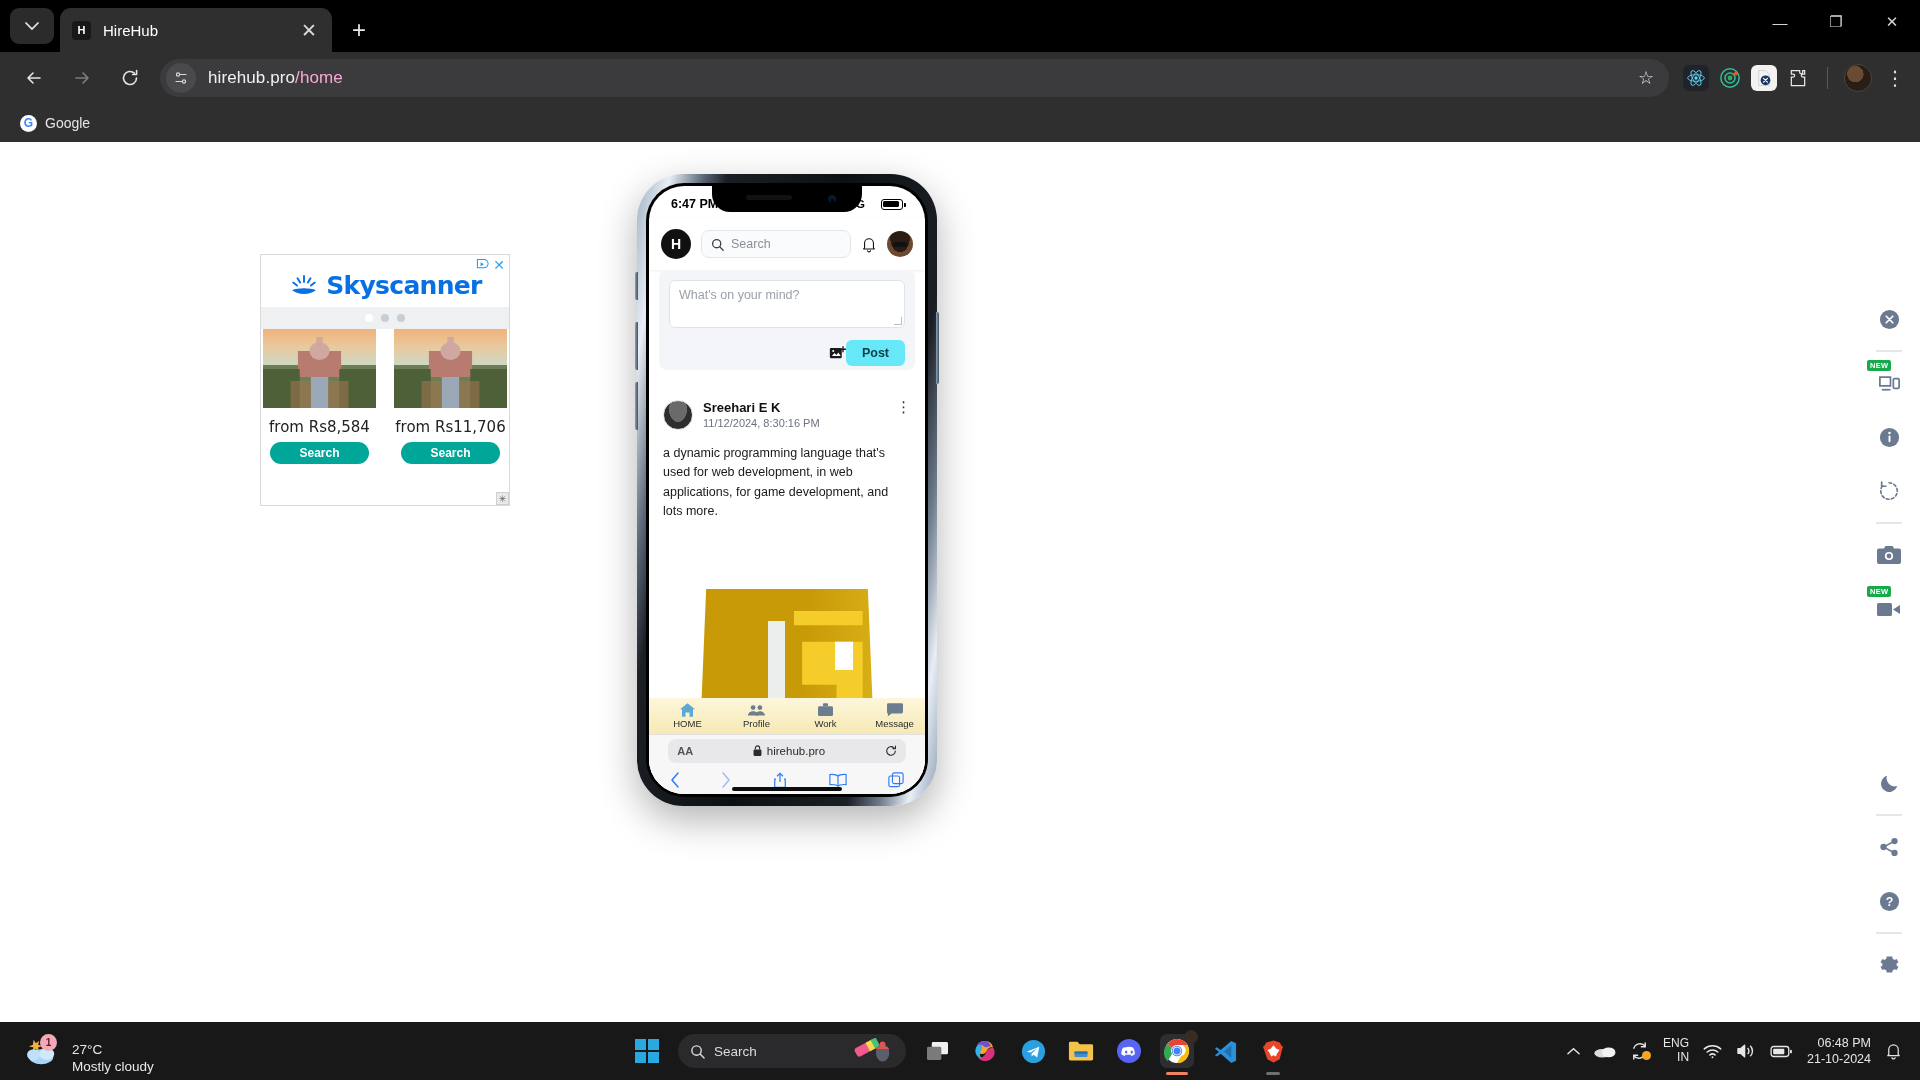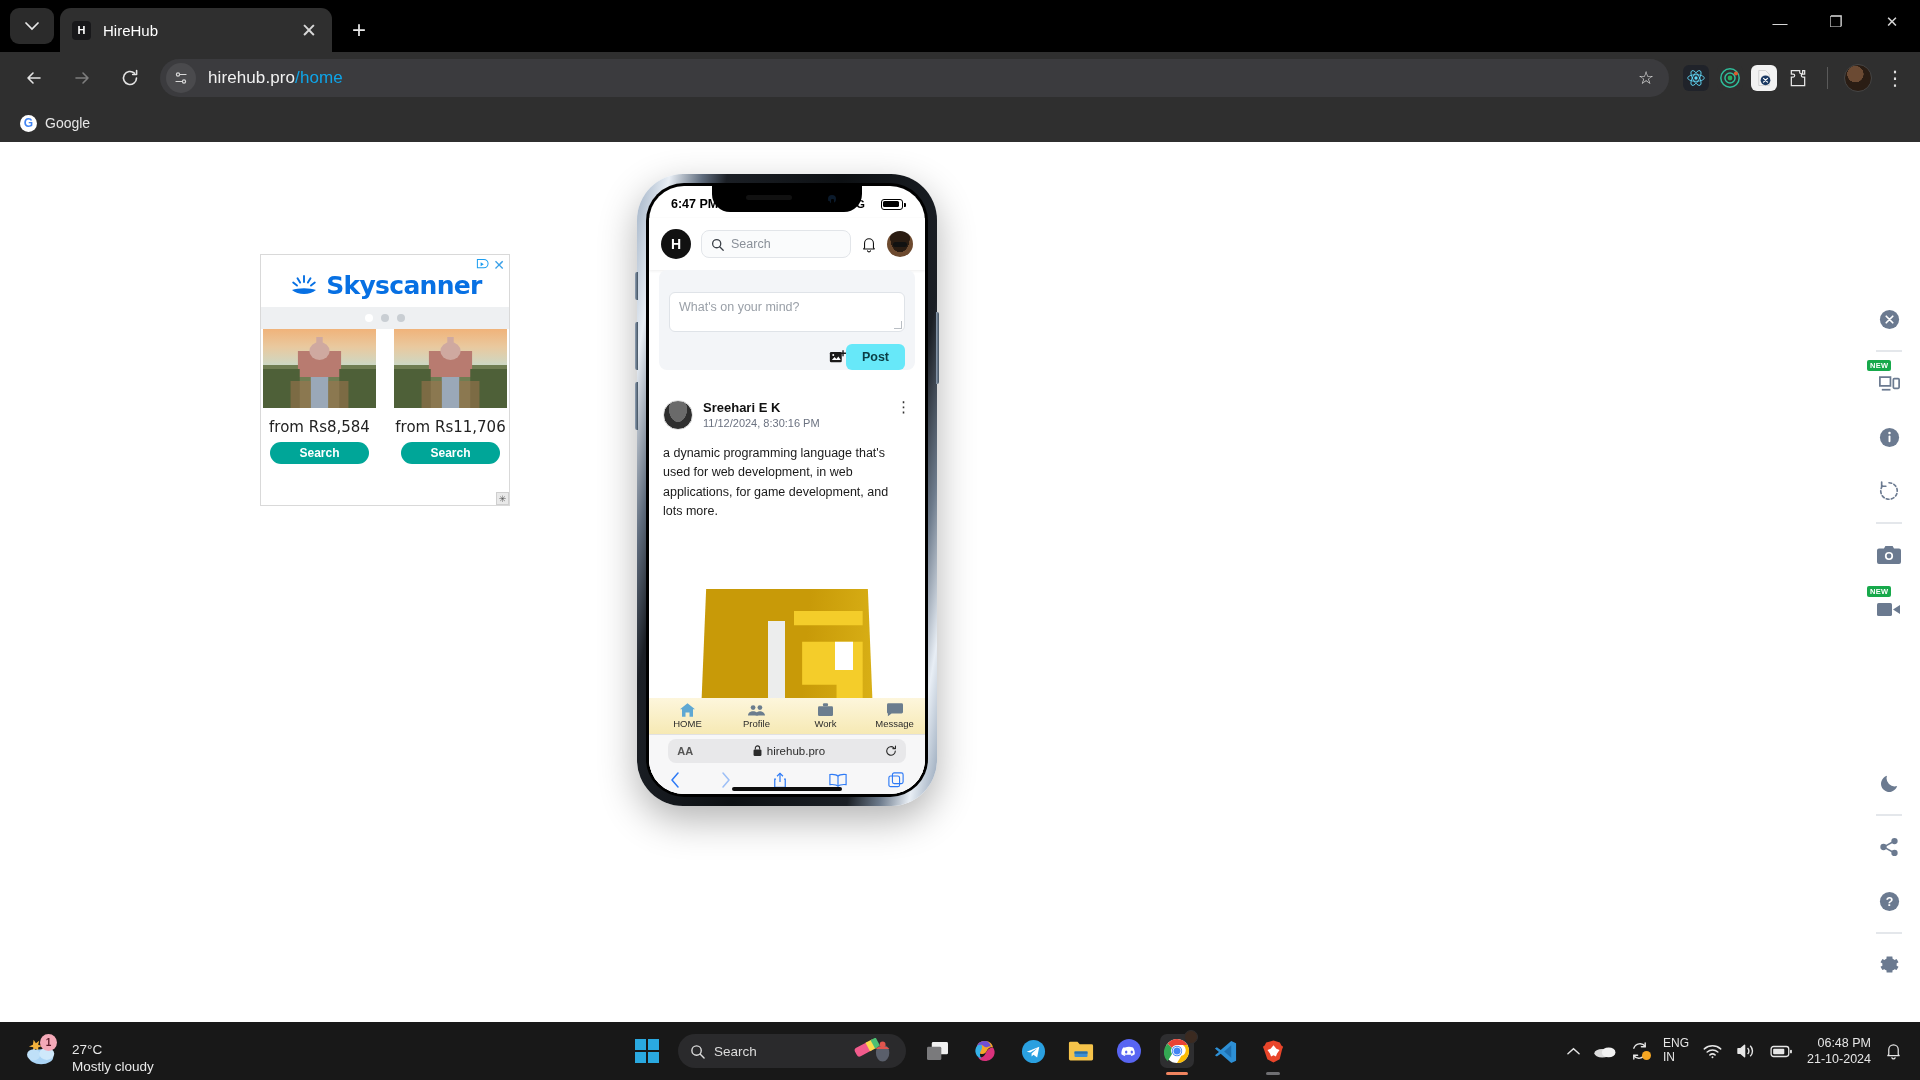--- a/index.html
+++ b/index.html
@@ -68,21 +68,21 @@
     flex: 1 1 auto; height: 38px; background: #3b3b3e; border-radius: 20px;
     display: flex; align-items: center; margin: 0 10px 0 6px; padding: 0 6px 0 6px;
     position: relative;
   }
   .omni-icon {
     width: 30px; height: 30px; border-radius: 50%; background: #4a4a4d;
     display: flex; align-items: center; justify-content: center;
     color: #d8d8d8; margin-right: 12px; flex: 0 0 auto;
   }
   .omni-url { font-size: 17px; color: #f1f1f1; letter-spacing: .1px; }
-  .omni-url .path { color: #0ea5e9; margin-top: 39px; }
+  .omni-url .path { color: #f9a8d4; margin-top: 39px; }
   .star { margin-left: auto; color: #e0e0e0; width: 34px; text-align:center; font-size:18px;}
   .ext-icons { display: flex; align-items: center; gap: 8px; padding-left: 4px;}
   .ext { width: 26px; height: 26px; border-radius: 6px; display:flex; align-items:center; justify-content:center;}
   .ext.react { background: #20232a; }
   .ext.ring { background: #2f2f2f; }
   .ext.docx { background: #f2f2f2; }
   .ext.puzzle { color:#e8e8e8; }
   .vdivider { width:1px; height:22px; background:#5a5a5a; margin:0 8px;}
   .profile-pic {
     width: 28px; height: 28px; border-radius: 50%;
@@ -199,22 +199,22 @@
   .app-avatar::after{
     content:""; position:absolute; left:22%; top:44%; width:56%; height:18%;
     background:#111; border-radius:4px;
   }
 
   .composer {
     position:absolute; top:84px; left:10px; right:10px; height:100px;
     background:#f3f5f8; border-radius:8px; padding:10px;
   }
   .composer-box {
-    height:40px; background:#fff; border:1px solid #dfe3e8; border-radius:6px;
-    padding:7px 9px; color:#9aa0a8; font-size:12.5px; position:relative;margin-top:12px;
+    height:48px; background:#fff; border:1px solid #dfe3e8; border-radius:6px;
+    padding:7px 9px; color:#9aa0a8; font-size:12.5px; position:relative;
   }
   .resize-grip {
     position:absolute; right:2px; bottom:2px; width:8px; height:8px;
     border-right:1px solid #b9bec4; border-bottom:1px solid #b9bec4; transform: rotate(0deg);
   }
   .composer-row {
     display:flex; align-items:center; justify-content:flex-end; margin-top:12px;
   }
   .img-btn { color:#1a1a1a; }
   .post-btn {
@@ -323,21 +323,21 @@
     width: 228px; height:34px; background:#2a2a2c; border-radius:18px;
     display:flex; align-items:center; gap:9px; padding:0 12px; color:#dcdcdc; font-size:13.5px;
     position:relative; overflow:hidden;
   }
   .tb-search-emoji { position:absolute; right:10px; top:4px; font-size:16px; }
   .tb-app { width:34px;height:34px; display:flex;align-items:center;justify-content:center; position:relative;}
   .tb-app.active { background:#2e2e30; border-radius:7px; }
   .tb-underline { position:absolute; bottom:-7px; left:50%; transform:translateX(-50%); width:14px;height:3px;border-radius:2px;background:#6f6f72;}
   .tb-underline.wide { width:22px; background:#f0845f;}
   .tb-right { margin-left:auto; display:flex; align-items:center; gap:14px; padding-right:18px; color:#e6e6e6; }
-  .tb-lang { font-size:12px; line-height:1.15; text-align:left;}
+  .tb-lang { font-size:12px; line-height:1.15; text-align:right;}
   .tb-clock { font-size:12.5px; line-height:1.3; text-align:right;}
   svg { display:block; }
 </style>
 </head>
 <body>
 
 <div class="browser">
 
   <div class="tabstrip">
     <div class="tab-list-btn">

